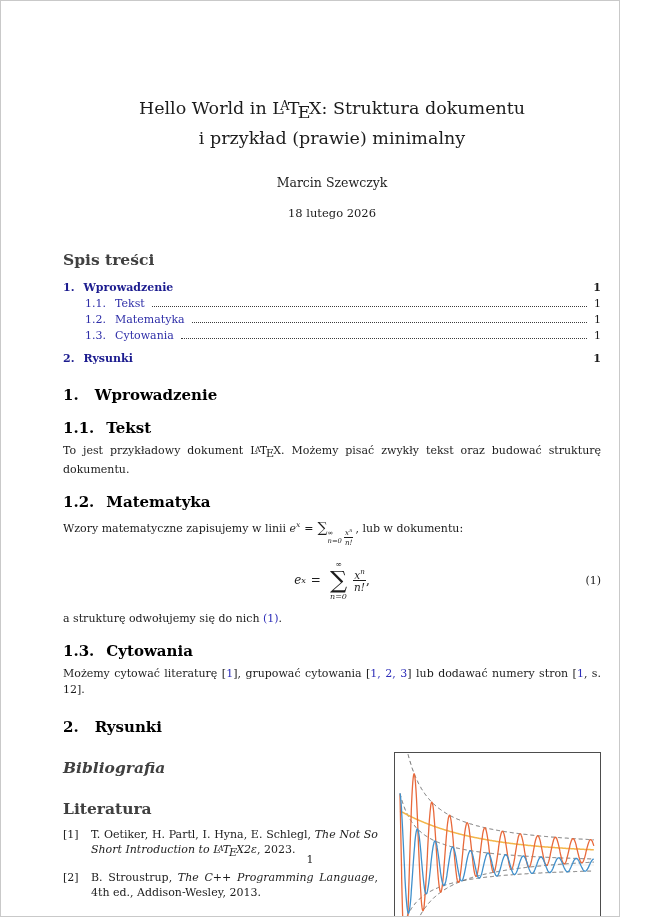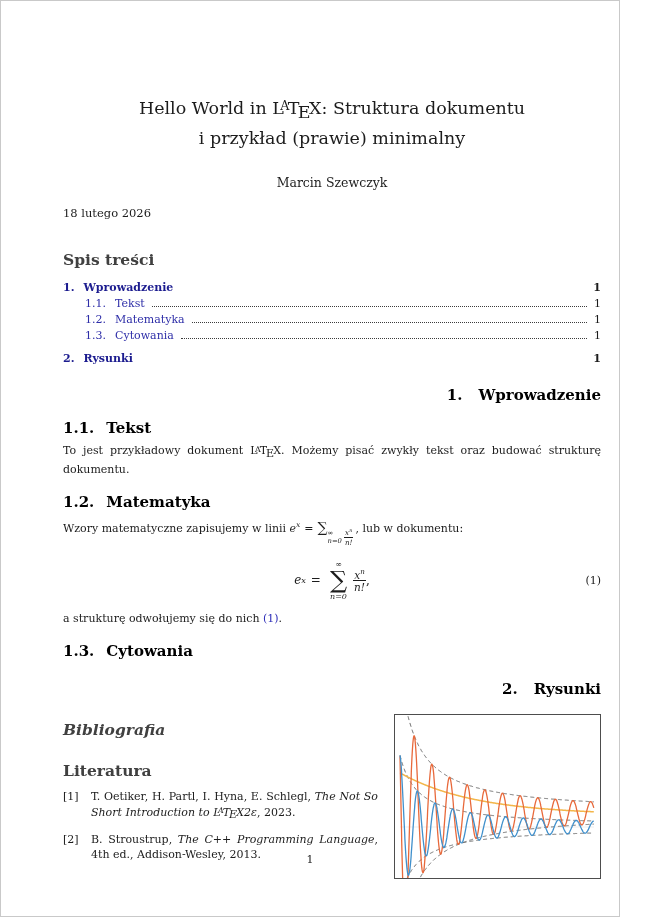--- a/index.html
+++ b/index.html
@@ -8,34 +8,34 @@
   *{box-sizing:border-box;}
   html,body{margin:0;padding:0;background:#ffffff;}
   .page{
     width:620px;height:917px;border:1px solid #c9c9c9;position:relative;
     font-family:"DejaVu Serif", serif;font-size:11px;color:var(--ink);
     overflow:hidden;background:#fff;
   }
   .content{margin-left:62px;width:538px;padding-top:95px;}
   .doc-title{text-align:center;font-size:17.5px;line-height:1.45;font-weight:normal;margin:0;}
   .author{text-align:center;font-size:12.5px;margin-top:24px;}
-  .date{font-size:11.5px;margin-top:16px;}
+  .date{text-align:center;font-size:11.5px;margin-top:16px;}
   .latex{white-space:nowrap;}
   .latex .lA{font-size:0.72em;vertical-align:0.28em;margin:0 -0.12em 0 -0.3em;}
   .latex .lE{vertical-align:-0.24em;margin:0 -0.08em 0 -0.1em;}
   h2.big{font-size:15.5px;margin:30px 0 10px;font-weight:bold;color:#404040;}
   .toc{margin-top:12px;}
   .toc-row{display:flex;align-items:baseline;line-height:1.32;margin:1.5px 0;cursor:pointer;}
   .toc-row.l1{font-weight:bold;color:var(--toc1);margin-top:8px;}
   .toc-row.l2{color:var(--toc2);padding-left:22px;}
   .toc-label{margin-right:9px;flex:none;}
   .leader{flex:1;border-bottom:1.4px dotted #3c3c3c;margin:0 7px 3px 7px;min-width:20px;}
   .fill{flex:1;}
   .toc-page{color:var(--ink);flex:none;}
-  h3.sec{font-size:15px;margin:20px 0 8px;color:#000;text-align:right;}
+  h3.sec{font-size:15px;margin:20px 0 8px;color:#000;}
   h3.sec .no, h2.big .no{display:inline-block;margin-right:16px;}
   h4.subsec{font-size:15px;margin:15px 0 6px;color:#000;}
   h4.subsec .no{display:inline-block;margin-right:12px;}
   p.body{margin:4px 0;text-align:justify;line-height:1.45;}
   .mi{font-style:italic;}
   sup.m{font-size:0.68em;}
   .link{color:var(--link);cursor:pointer;}
   
   .eq-row{display:flex;align-items:center;margin:12px 0 10px;}
   .eq-side{flex:1;}
@@ -136,20 +136,21 @@
           <span class="den mi">n!</span>
         </span>
         <span>,</span>
       </span>
       <span class="eq-side" style="text-align:right;"><span class="eq-no">(1)</span></span>
     </div>
 
     <p class="body"><span>a strukturę odwołujemy się do nich </span><span class="link">(1)</span><span>.</span></p>
 
     <h4 class="subsec"><span class="no">1.3.</span><span>Cytowania</span></h4>
+    <p class="body"><span>Możemy cytować literaturę [</span><span class="link">1</span><span>], grupować cytowania [</span><span class="link">1, 2, 3</span><span>] lub dodawać numery stron [</span><span class="link">1</span><span>, s. 12].</span></p>
 
     <h3 class="sec"><span class="no">2.</span><span>Rysunki</span></h3>
 
     <div class="figure-wrap">
       <div class="figure-box">
         <svg id="figure-svg" width="204" height="163" viewBox="0 0 204 163">
             <polyline points="5.0,112.0 199.0,112.0" fill="none" stroke="#ededed" stroke-width="1"></polyline>
             <polyline points="5.0,-47.1 5.3,-44.5 5.6,-42.1 5.9,-39.7 6.2,-37.4 6.5,-35.1 6.7,-33.0 7.0,-30.9 7.3,-28.8 7.6,-26.9 7.9,-25.0 8.2,-23.1 8.5,-21.3 8.8,-19.6 9.1,-17.9 9.4,-16.3 9.7,-14.7 9.9,-13.1 10.2,-11.6 10.5,-10.1 10.8,-8.7 11.1,-7.3 11.4,-6.0 11.7,-4.6 12.0,-3.3 12.3,-2.1 12.6,-0.9 12.9,0.3 13.1,1.5 13.4,2.6 13.7,3.8 14.0,4.9 14.3,5.9 14.6,7.0 14.9,8.0 15.2,9.0 15.5,9.9 15.8,10.9 16.1,11.8 16.3,12.7 16.6,13.6 16.9,14.5 17.2,15.3 17.5,16.2 17.8,17.0 18.1,17.8 18.4,18.6 18.7,19.4 19.0,20.1 19.3,20.9 19.6,21.6 19.8,22.3 20.1,23.0 20.4,23.7 20.7,24.4 21.0,25.1 21.3,25.7 21.6,26.4 21.9,27.0 22.2,27.6 22.5,28.2 22.8,28.8 23.0,29.4 23.3,30.0 23.6,30.6 23.9,31.1 24.2,31.7 24.5,32.2 24.8,32.7 25.1,33.3 25.4,33.8 25.7,34.3 26.0,34.8 26.2,35.3 26.5,35.8 26.8,36.2 27.1,36.7 27.4,37.2 27.7,37.6 28.0,38.1 28.3,38.5 28.6,38.9 28.9,39.4 29.2,39.8 29.4,40.2 29.7,40.6 30.0,41.0 30.3,41.4 30.6,41.8 30.9,42.2 31.2,42.6 31.5,43.0 31.8,43.3 32.1,43.7 32.4,44.1 32.6,44.4 32.9,44.8 33.2,45.1 33.5,45.5 33.8,45.8 34.1,46.2 34.4,46.5 34.7,46.8 35.0,47.1 35.3,47.5 35.6,47.8 35.8,48.1 36.1,48.4 36.4,48.7 36.7,49.0 37.0,49.3 37.3,49.6 37.6,49.9 37.9,50.1 38.2,50.4 38.5,50.7 38.8,51.0 39.0,51.3 39.3,51.5 39.6,51.8 39.9,52.1 40.2,52.3 40.5,52.6 40.8,52.8 41.1,53.1 41.4,53.3 41.7,53.6 42.0,53.8 42.2,54.1 42.5,54.3 42.8,54.5 43.1,54.8 43.4,55.0 43.7,55.2 44.0,55.4 44.3,55.7 44.6,55.9 44.9,56.1 45.2,56.3 45.4,56.5 45.7,56.7 46.0,57.0 46.3,57.2 46.6,57.4 46.9,57.6 47.2,57.8 47.5,58.0 47.8,58.2 48.1,58.4 48.4,58.6 48.7,58.8 48.9,58.9 49.2,59.1 49.5,59.3 49.8,59.5 50.1,59.7 50.4,59.9 50.7,60.0 51.0,60.2 51.3,60.4 51.6,60.6 51.9,60.7 52.1,60.9 52.4,61.1 52.7,61.3 53.0,61.4 53.3,61.6 53.6,61.7 53.9,61.9 54.2,62.1 54.5,62.2 54.8,62.4 55.1,62.5 55.3,62.7 55.6,62.9 55.9,63.0 56.2,63.2 56.5,63.3 56.8,63.5 57.1,63.6 57.4,63.7 57.7,63.9 58.0,64.0 58.3,64.2 58.5,64.3 58.8,64.5 59.1,64.6 59.4,64.7 59.7,64.9 60.0,65.0 60.3,65.1 60.6,65.3 60.9,65.4 61.2,65.5 61.5,65.7 61.7,65.8 62.0,65.9 62.3,66.1 62.6,66.2 62.9,66.3 63.2,66.4 63.5,66.5 63.8,66.7 64.1,66.8 64.4,66.9 64.7,67.0 64.9,67.1 65.2,67.3 65.5,67.4 65.8,67.5 66.1,67.6 66.4,67.7 66.7,67.8 67.0,68.0 67.3,68.1 67.6,68.2 67.9,68.3 68.1,68.4 68.4,68.5 68.7,68.6 69.0,68.7 69.3,68.8 69.6,68.9 69.9,69.0 70.2,69.1 70.5,69.2 70.8,69.3 71.1,69.4 71.3,69.5 71.6,69.6 71.9,69.7 72.2,69.8 72.5,69.9 72.8,70.0 73.1,70.1 73.4,70.2 73.7,70.3 74.0,70.4 74.3,70.5 74.5,70.6 74.8,70.7 75.1,70.8 75.4,70.9 75.7,71.0 76.0,71.1 76.3,71.1 76.6,71.2 76.9,71.3 77.2,71.4 77.5,71.5 77.8,71.6 78.0,71.7 78.3,71.8 78.6,71.8 78.9,71.9 79.2,72.0 79.5,72.1 79.8,72.2 80.1,72.3 80.4,72.3 80.7,72.4 81.0,72.5 81.2,72.6 81.5,72.7 81.8,72.7 82.1,72.8 82.4,72.9 82.7,73.0 83.0,73.1 83.3,73.1 83.6,73.2 83.9,73.3 84.2,73.4 84.4,73.4 84.7,73.5 85.0,73.6 85.3,73.7 85.6,73.7 85.9,73.8 86.2,73.9 86.5,73.9 86.8,74.0 87.1,74.1 87.4,74.2 87.6,74.2 87.9,74.3 88.2,74.4 88.5,74.4 88.8,74.5 89.1,74.6 89.4,74.6 89.7,74.7 90.0,74.8 90.3,74.8 90.6,74.9 90.8,75.0 91.1,75.0 91.4,75.1 91.7,75.2 92.0,75.2 92.3,75.3 92.6,75.4 92.9,75.4 93.2,75.5 93.5,75.5 93.8,75.6 94.0,75.7 94.3,75.7 94.6,75.8 94.9,75.9 95.2,75.9 95.5,76.0 95.8,76.0 96.1,76.1 96.4,76.2 96.7,76.2 97.0,76.3 97.2,76.3 97.5,76.4 97.8,76.4 98.1,76.5 98.4,76.6 98.7,76.6 99.0,76.7 99.3,76.7 99.6,76.8 99.9,76.8 100.2,76.9 100.4,77.0 100.7,77.0 101.0,77.1 101.3,77.1 101.6,77.2 101.9,77.2 102.2,77.3 102.5,77.3 102.8,77.4 103.1,77.4 103.4,77.5 103.6,77.5 103.9,77.6 104.2,77.6 104.5,77.7 104.8,77.7 105.1,77.8 105.4,77.8 105.7,77.9 106.0,77.9 106.3,78.0 106.6,78.0 106.8,78.1 107.1,78.1 107.4,78.2 107.7,78.2 108.0,78.3 108.3,78.3 108.6,78.4 108.9,78.4 109.2,78.5 109.5,78.5 109.8,78.6 110.1,78.6 110.3,78.7 110.6,78.7 110.9,78.8 111.2,78.8 111.5,78.8 111.8,78.9 112.1,78.9 112.4,79.0 112.7,79.0 113.0,79.1 113.3,79.1 113.5,79.2 113.8,79.2 114.1,79.2 114.4,79.3 114.7,79.3 115.0,79.4 115.3,79.4 115.6,79.5 115.9,79.5 116.2,79.5 116.5,79.6 116.7,79.6 117.0,79.7 117.3,79.7 117.6,79.8 117.9,79.8 118.2,79.8 118.5,79.9 118.8,79.9 119.1,80.0 119.4,80.0 119.7,80.0 119.9,80.1 120.2,80.1 120.5,80.2 120.8,80.2 121.1,80.2 121.4,80.3 121.7,80.3 122.0,80.3 122.3,80.4 122.6,80.4 122.9,80.5 123.1,80.5 123.4,80.5 123.7,80.6 124.0,80.6 124.3,80.7 124.6,80.7 124.9,80.7 125.2,80.8 125.5,80.8 125.8,80.8 126.1,80.9 126.3,80.9 126.6,80.9 126.9,81.0 127.2,81.0 127.5,81.1 127.8,81.1 128.1,81.1 128.4,81.2 128.7,81.2 129.0,81.2 129.3,81.3 129.5,81.3 129.8,81.3 130.1,81.4 130.4,81.4 130.7,81.4 131.0,81.5 131.3,81.5 131.6,81.5 131.9,81.6 132.2,81.6 132.5,81.6 132.7,81.7 133.0,81.7 133.3,81.7 133.6,81.8 133.9,81.8 134.2,81.8 134.5,81.9 134.8,81.9 135.1,81.9 135.4,82.0 135.7,82.0 135.9,82.0 136.2,82.1 136.5,82.1 136.8,82.1 137.1,82.1 137.4,82.2 137.7,82.2 138.0,82.2 138.3,82.3 138.6,82.3 138.9,82.3 139.2,82.4 139.4,82.4 139.7,82.4 140.0,82.5 140.3,82.5 140.6,82.5 140.9,82.5 141.2,82.6 141.5,82.6 141.8,82.6 142.1,82.7 142.4,82.7 142.6,82.7 142.9,82.7 143.2,82.8 143.5,82.8 143.8,82.8 144.1,82.9 144.4,82.9 144.7,82.9 145.0,82.9 145.3,83.0 145.6,83.0 145.8,83.0 146.1,83.1 146.4,83.1 146.7,83.1 147.0,83.1 147.3,83.2 147.6,83.2 147.9,83.2 148.2,83.2 148.5,83.3 148.8,83.3 149.0,83.3 149.3,83.4 149.6,83.4 149.9,83.4 150.2,83.4 150.5,83.5 150.8,83.5 151.1,83.5 151.4,83.5 151.7,83.6 152.0,83.6 152.2,83.6 152.5,83.6 152.8,83.7 153.1,83.7 153.4,83.7 153.7,83.7 154.0,83.8 154.3,83.8 154.6,83.8 154.9,83.8 155.2,83.9 155.4,83.9 155.7,83.9 156.0,83.9 156.3,84.0 156.6,84.0 156.9,84.0 157.2,84.0 157.5,84.1 157.8,84.1 158.1,84.1 158.4,84.1 158.6,84.2 158.9,84.2 159.2,84.2 159.5,84.2 159.8,84.2 160.1,84.3 160.4,84.3 160.7,84.3 161.0,84.3 161.3,84.4 161.6,84.4 161.8,84.4 162.1,84.4 162.4,84.5 162.7,84.5 163.0,84.5 163.3,84.5 163.6,84.5 163.9,84.6 164.2,84.6 164.5,84.6 164.8,84.6 165.0,84.7 165.3,84.7 165.6,84.7 165.9,84.7 166.2,84.7 166.5,84.8 166.8,84.8 167.1,84.8 167.4,84.8 167.7,84.8 168.0,84.9 168.3,84.9 168.5,84.9 168.8,84.9 169.1,85.0 169.4,85.0 169.7,85.0 170.0,85.0 170.3,85.0 170.6,85.1 170.9,85.1 171.2,85.1 171.5,85.1 171.7,85.1 172.0,85.2 172.3,85.2 172.6,85.2 172.9,85.2 173.2,85.2 173.5,85.3 173.8,85.3 174.1,85.3 174.4,85.3 174.7,85.3 174.9,85.4 175.2,85.4 175.5,85.4 175.8,85.4 176.1,85.4 176.4,85.5 176.7,85.5 177.0,85.5 177.3,85.5 177.6,85.5 177.9,85.6 178.1,85.6 178.4,85.6 178.7,85.6 179.0,85.6 179.3,85.7 179.6,85.7 179.9,85.7 180.2,85.7 180.5,85.7 180.8,85.7 181.1,85.8 181.3,85.8 181.6,85.8 181.9,85.8 182.2,85.8 182.5,85.9 182.8,85.9 183.1,85.9 183.4,85.9 183.7,85.9 184.0,85.9 184.3,86.0 184.5,86.0 184.8,86.0 185.1,86.0 185.4,86.0 185.7,86.1 186.0,86.1 186.3,86.1 186.6,86.1 186.9,86.1 187.2,86.1 187.5,86.2 187.7,86.2 188.0,86.2 188.3,86.2 188.6,86.2 188.9,86.2 189.2,86.3 189.5,86.3 189.8,86.3 190.1,86.3 190.4,86.3 190.7,86.3 190.9,86.4 191.2,86.4 191.5,86.4 191.8,86.4 192.1,86.4 192.4,86.4 192.7,86.5 193.0,86.5 193.3,86.5 193.6,86.5 193.9,86.5 194.1,86.5 194.4,86.6 194.7,86.6 195.0,86.6 195.3,86.6 195.6,86.6 195.9,86.6 196.2,86.7 196.5,86.7 196.8,86.7 197.1,86.7 197.4,86.7 197.6,86.7 197.9,86.7 198.2,86.8 198.5,86.8 198.8,86.8" fill="none" stroke="#5a5a5a" stroke-width="0.9" stroke-dasharray="4 3"></polyline>
             <polyline points="5.0,243.0 5.3,240.5 5.6,238.0 5.9,235.6 6.2,233.3 6.5,231.1 6.7,228.9 7.0,226.8 7.3,224.8 7.6,222.8 7.9,220.9 8.2,219.1 8.5,217.3 8.8,215.5 9.1,213.8 9.4,212.2 9.7,210.6 9.9,209.0 10.2,207.5 10.5,206.1 10.8,204.6 11.1,203.2 11.4,201.9 11.7,200.6 12.0,199.3 12.3,198.0 12.6,196.8 12.9,195.6 13.1,194.4 13.4,193.3 13.7,192.2 14.0,191.1 14.3,190.0 14.6,189.0 14.9,188.0 15.2,187.0 15.5,186.0 15.8,185.0 16.1,184.1 16.3,183.2 16.6,182.3 16.9,181.4 17.2,180.6 17.5,179.7 17.8,178.9 18.1,178.1 18.4,177.3 18.7,176.5 19.0,175.8 19.3,175.0 19.6,174.3 19.8,173.6 20.1,172.9 20.4,172.2 20.7,171.5 21.0,170.9 21.3,170.2 21.6,169.6 21.9,168.9 22.2,168.3 22.5,167.7 22.8,167.1 23.0,166.5 23.3,165.9 23.6,165.4 23.9,164.8 24.2,164.3 24.5,163.7 24.8,163.2 25.1,162.7 25.4,162.2 25.7,161.6 26.0,161.1 26.2,160.7 26.5,160.2 26.8,159.7 27.1,159.2 27.4,158.8 27.7,158.3 28.0,157.9 28.3,157.4 28.6,157.0 28.9,156.6 29.2,156.1 29.4,155.7 29.7,155.3 30.0,154.9 30.3,154.5 30.6,154.1 30.9,153.7 31.2,153.3 31.5,153.0 31.8,152.6 32.1,152.2 32.4,151.9 32.6,151.5 32.9,151.1 33.2,150.8 33.5,150.4 33.8,150.1 34.1,149.8 34.4,149.4 34.7,149.1 35.0,148.8 35.3,148.5 35.6,148.2 35.8,147.8 36.1,147.5 36.4,147.2 36.7,146.9 37.0,146.6 37.3,146.4 37.6,146.1 37.9,145.8 38.2,145.5 38.5,145.2 38.8,144.9 39.0,144.7 39.3,144.4 39.6,144.1 39.9,143.9 40.2,143.6 40.5,143.4 40.8,143.1 41.1,142.8 41.4,142.6 41.7,142.4 42.0,142.1 42.2,141.9 42.5,141.6 42.8,141.4 43.1,141.2 43.4,140.9 43.7,140.7 44.0,140.5 44.3,140.3 44.6,140.0 44.9,139.8 45.2,139.6 45.4,139.4 45.7,139.2 46.0,139.0 46.3,138.8 46.6,138.6 46.9,138.3 47.2,138.1 47.5,137.9 47.8,137.8 48.1,137.6 48.4,137.4 48.7,137.2 48.9,137.0 49.2,136.8 49.5,136.6 49.8,136.4 50.1,136.2 50.4,136.1 50.7,135.9 51.0,135.7 51.3,135.5 51.6,135.4 51.9,135.2 52.1,135.0 52.4,134.8 52.7,134.7 53.0,134.5 53.3,134.3 53.6,134.2 53.9,134.0 54.2,133.9 54.5,133.7 54.8,133.5 55.1,133.4 55.3,133.2 55.6,133.1 55.9,132.9 56.2,132.8 56.5,132.6 56.8,132.5 57.1,132.3 57.4,132.2 57.7,132.0 58.0,131.9 58.3,131.7 58.5,131.6 58.8,131.5 59.1,131.3 59.4,131.2 59.7,131.1 60.0,130.9 60.3,130.8 60.6,130.7 60.9,130.5 61.2,130.4 61.5,130.3 61.7,130.1 62.0,130.0 62.3,129.9 62.6,129.7 62.9,129.6 63.2,129.5 63.5,129.4 63.8,129.3 64.1,129.1 64.4,129.0 64.7,128.9 64.9,128.8 65.2,128.7 65.5,128.5 65.8,128.4 66.1,128.3 66.4,128.2 66.7,128.1 67.0,128.0 67.3,127.9 67.6,127.8 67.9,127.6 68.1,127.5 68.4,127.4 68.7,127.3 69.0,127.2 69.3,127.1 69.6,127.0 69.9,126.9 70.2,126.8 70.5,126.7 70.8,126.6 71.1,126.5 71.3,126.4 71.6,126.3 71.9,126.2 72.2,126.1 72.5,126.0 72.8,125.9 73.1,125.8 73.4,125.7 73.7,125.6 74.0,125.5 74.3,125.4 74.5,125.3 74.8,125.2 75.1,125.1 75.4,125.0 75.7,125.0 76.0,124.9 76.3,124.8 76.6,124.7 76.9,124.6 77.2,124.5 77.5,124.4 77.8,124.3 78.0,124.3 78.3,124.2 78.6,124.1 78.9,124.0 79.2,123.9 79.5,123.8 79.8,123.7 80.1,123.7 80.4,123.6 80.7,123.5 81.0,123.4 81.2,123.3 81.5,123.3 81.8,123.2 82.1,123.1 82.4,123.0 82.7,122.9 83.0,122.9 83.3,122.8 83.6,122.7 83.9,122.6 84.2,122.6 84.4,122.5 84.7,122.4 85.0,122.3 85.3,122.3 85.6,122.2 85.9,122.1 86.2,122.1 86.5,122.0 86.8,121.9 87.1,121.8 87.4,121.8 87.6,121.7 87.9,121.6 88.2,121.6 88.5,121.5 88.8,121.4 89.1,121.4 89.4,121.3 89.7,121.2 90.0,121.2 90.3,121.1 90.6,121.0 90.8,121.0 91.1,120.9 91.4,120.8 91.7,120.8 92.0,120.7 92.3,120.6 92.6,120.6 92.9,120.5 93.2,120.4 93.5,120.4 93.8,120.3 94.0,120.3 94.3,120.2 94.6,120.1 94.9,120.1 95.2,120.0 95.5,119.9 95.8,119.9 96.1,119.8 96.4,119.8 96.7,119.7 97.0,119.7 97.2,119.6 97.5,119.5 97.8,119.5 98.1,119.4 98.4,119.4 98.7,119.3 99.0,119.3 99.3,119.2 99.6,119.1 99.9,119.1 100.2,119.0 100.4,119.0 100.7,118.9 101.0,118.9 101.3,118.8 101.6,118.8 101.9,118.7 102.2,118.7 102.5,118.6 102.8,118.5 103.1,118.5 103.4,118.4 103.6,118.4 103.9,118.3 104.2,118.3 104.5,118.2 104.8,118.2 105.1,118.1 105.4,118.1 105.7,118.0 106.0,118.0 106.3,117.9 106.6,117.9 106.8,117.8 107.1,117.8 107.4,117.7 107.7,117.7 108.0,117.6 108.3,117.6 108.6,117.5 108.9,117.5 109.2,117.5 109.5,117.4 109.8,117.4 110.1,117.3 110.3,117.3 110.6,117.2 110.9,117.2 111.2,117.1 111.5,117.1 111.8,117.0 112.1,117.0 112.4,116.9 112.7,116.9 113.0,116.9 113.3,116.8 113.5,116.8 113.8,116.7 114.1,116.7 114.4,116.6 114.7,116.6 115.0,116.6 115.3,116.5 115.6,116.5 115.9,116.4 116.2,116.4 116.5,116.3 116.7,116.3 117.0,116.3 117.3,116.2 117.6,116.2 117.9,116.1 118.2,116.1 118.5,116.1 118.8,116.0 119.1,116.0 119.4,115.9 119.7,115.9 119.9,115.9 120.2,115.8 120.5,115.8 120.8,115.7 121.1,115.7 121.4,115.7 121.7,115.6 122.0,115.6 122.3,115.5 122.6,115.5 122.9,115.5 123.1,115.4 123.4,115.4 123.7,115.3 124.0,115.3 124.3,115.3 124.6,115.2 124.9,115.2 125.2,115.2 125.5,115.1 125.8,115.1 126.1,115.1 126.3,115.0 126.6,115.0 126.9,114.9 127.2,114.9 127.5,114.9 127.8,114.8 128.1,114.8 128.4,114.8 128.7,114.7 129.0,114.7 129.3,114.7 129.5,114.6 129.8,114.6 130.1,114.6 130.4,114.5 130.7,114.5 131.0,114.5 131.3,114.4 131.6,114.4 131.9,114.4 132.2,114.3 132.5,114.3 132.7,114.3 133.0,114.2 133.3,114.2 133.6,114.2 133.9,114.1 134.2,114.1 134.5,114.1 134.8,114.0 135.1,114.0 135.4,114.0 135.7,113.9 135.9,113.9 136.2,113.9 136.5,113.8 136.8,113.8 137.1,113.8 137.4,113.7 137.7,113.7 138.0,113.7 138.3,113.7 138.6,113.6 138.9,113.6 139.2,113.6 139.4,113.5 139.7,113.5 140.0,113.5 140.3,113.4 140.6,113.4 140.9,113.4 141.2,113.4 141.5,113.3 141.8,113.3 142.1,113.3 142.4,113.2 142.6,113.2 142.9,113.2 143.2,113.2 143.5,113.1 143.8,113.1 144.1,113.1 144.4,113.0 144.7,113.0 145.0,113.0 145.3,113.0 145.6,112.9 145.8,112.9 146.1,112.9 146.4,112.8 146.7,112.8 147.0,112.8 147.3,112.8 147.6,112.7 147.9,112.7 148.2,112.7 148.5,112.7 148.8,112.6 149.0,112.6 149.3,112.6 149.6,112.5 149.9,112.5 150.2,112.5 150.5,112.5 150.8,112.4 151.1,112.4 151.4,112.4 151.7,112.4 152.0,112.3 152.2,112.3 152.5,112.3 152.8,112.3 153.1,112.2 153.4,112.2 153.7,112.2 154.0,112.2 154.3,112.1 154.6,112.1 154.9,112.1 155.2,112.1 155.4,112.0 155.7,112.0 156.0,112.0 156.3,112.0 156.6,111.9 156.9,111.9 157.2,111.9 157.5,111.9 157.8,111.8 158.1,111.8 158.4,111.8 158.6,111.8 158.9,111.8 159.2,111.7 159.5,111.7 159.8,111.7 160.1,111.7 160.4,111.6 160.7,111.6 161.0,111.6 161.3,111.6 161.6,111.5 161.8,111.5 162.1,111.5 162.4,111.5 162.7,111.5 163.0,111.4 163.3,111.4 163.6,111.4 163.9,111.4 164.2,111.3 164.5,111.3 164.8,111.3 165.0,111.3 165.3,111.3 165.6,111.2 165.9,111.2 166.2,111.2 166.5,111.2 166.8,111.1 167.1,111.1 167.4,111.1 167.7,111.1 168.0,111.1 168.3,111.0 168.5,111.0 168.8,111.0 169.1,111.0 169.4,111.0 169.7,110.9 170.0,110.9 170.3,110.9 170.6,110.9 170.9,110.8 171.2,110.8 171.5,110.8 171.7,110.8 172.0,110.8 172.3,110.7 172.6,110.7 172.9,110.7 173.2,110.7 173.5,110.7 173.8,110.6 174.1,110.6 174.4,110.6 174.7,110.6 174.9,110.6 175.2,110.5 175.5,110.5 175.8,110.5 176.1,110.5 176.4,110.5 176.7,110.4 177.0,110.4 177.3,110.4 177.6,110.4 177.9,110.4 178.1,110.4 178.4,110.3 178.7,110.3 179.0,110.3 179.3,110.3 179.6,110.3 179.9,110.2 180.2,110.2 180.5,110.2 180.8,110.2 181.1,110.2 181.3,110.1 181.6,110.1 181.9,110.1 182.2,110.1 182.5,110.1 182.8,110.1 183.1,110.0 183.4,110.0 183.7,110.0 184.0,110.0 184.3,110.0 184.5,109.9 184.8,109.9 185.1,109.9 185.4,109.9 185.7,109.9 186.0,109.9 186.3,109.8 186.6,109.8 186.9,109.8 187.2,109.8 187.5,109.8 187.7,109.8 188.0,109.7 188.3,109.7 188.6,109.7 188.9,109.7 189.2,109.7 189.5,109.7 189.8,109.6 190.1,109.6 190.4,109.6 190.7,109.6 190.9,109.6 191.2,109.6 191.5,109.5 191.8,109.5 192.1,109.5 192.4,109.5 192.7,109.5 193.0,109.5 193.3,109.4 193.6,109.4 193.9,109.4 194.1,109.4 194.4,109.4 194.7,109.4 195.0,109.3 195.3,109.3 195.6,109.3 195.9,109.3 196.2,109.3 196.5,109.3 196.8,109.2 197.1,109.2 197.4,109.2 197.6,109.2 197.9,109.2 198.2,109.2 198.5,109.1 198.8,109.1" fill="none" stroke="#5a5a5a" stroke-width="0.9" stroke-dasharray="4 3"></polyline>
             <polyline points="5.0,40.3 5.3,41.4 5.6,42.6 5.9,43.6 6.2,44.7 6.5,45.7 6.7,46.7 7.0,47.7 7.3,48.6 7.6,49.5 7.9,50.4 8.2,51.3 8.5,52.1 8.8,52.9 9.1,53.7 9.4,54.5 9.7,55.2 9.9,56.0 10.2,56.7 10.5,57.4 10.8,58.1 11.1,58.7 11.4,59.4 11.7,60.0 12.0,60.6 12.3,61.2 12.6,61.8 12.9,62.4 13.1,62.9 13.4,63.5 13.7,64.0 14.0,64.5 14.3,65.0 14.6,65.5 14.9,66.0 15.2,66.5 15.5,67.0 15.8,67.4 16.1,67.9 16.3,68.3 16.6,68.8 16.9,69.2 17.2,69.6 17.5,70.0 17.8,70.4 18.1,70.8 18.4,71.2 18.7,71.6 19.0,72.0 19.3,72.3 19.6,72.7 19.8,73.0 20.1,73.4 20.4,73.7 20.7,74.1 21.0,74.4 21.3,74.7 21.6,75.0 21.9,75.3 22.2,75.6 22.5,75.9 22.8,76.2 23.0,76.5 23.3,76.8 23.6,77.1 23.9,77.4 24.2,77.6 24.5,77.9 24.8,78.2 25.1,78.4 25.4,78.7 25.7,79.0 26.0,79.2 26.2,79.4 26.5,79.7 26.8,79.9 27.1,80.2 27.4,80.4 27.7,80.6 28.0,80.8 28.3,81.1 28.6,81.3 28.9,81.5 29.2,81.7 29.4,81.9 29.7,82.1 30.0,82.3 30.3,82.5 30.6,82.7 30.9,82.9 31.2,83.1 31.5,83.3 31.8,83.5 32.1,83.7 32.4,83.9 32.6,84.0 32.9,84.2 33.2,84.4 33.5,84.6 33.8,84.7 34.1,84.9 34.4,85.1 34.7,85.2 35.0,85.4 35.3,85.6 35.6,85.7 35.8,85.9 36.1,86.0 36.4,86.2 36.7,86.4 37.0,86.5 37.3,86.7 37.6,86.8 37.9,86.9 38.2,87.1 38.5,87.2 38.8,87.4 39.0,87.5 39.3,87.6 39.6,87.8 39.9,87.9 40.2,88.0 40.5,88.2 40.8,88.3 41.1,88.4 41.4,88.6 41.7,88.7 42.0,88.8 42.2,88.9 42.5,89.1 42.8,89.2 43.1,89.3 43.4,89.4 43.7,89.5 44.0,89.6 44.3,89.8 44.6,89.9 44.9,90.0 45.2,90.1 45.4,90.2 45.7,90.3 46.0,90.4 46.3,90.5 46.6,90.6 46.9,90.7 47.2,90.8 47.5,90.9 47.8,91.0 48.1,91.1 48.4,91.2 48.7,91.3 48.9,91.4 49.2,91.5 49.5,91.6 49.8,91.7 50.1,91.8 50.4,91.9 50.7,92.0 51.0,92.1 51.3,92.2 51.6,92.3 51.9,92.4 52.1,92.5 52.4,92.5 52.7,92.6 53.0,92.7 53.3,92.8 53.6,92.9 53.9,93.0 54.2,93.1 54.5,93.1 54.8,93.2 55.1,93.3 55.3,93.4 55.6,93.5 55.9,93.5 56.2,93.6 56.5,93.7 56.8,93.8 57.1,93.8 57.4,93.9 57.7,94.0 58.0,94.1 58.3,94.1 58.5,94.2 58.8,94.3 59.1,94.4 59.4,94.4 59.7,94.5 60.0,94.6 60.3,94.6 60.6,94.7 60.9,94.8 61.2,94.8 61.5,94.9 61.7,95.0 62.0,95.0 62.3,95.1 62.6,95.2 62.9,95.2 63.2,95.3 63.5,95.4 63.8,95.4 64.1,95.5 64.4,95.6 64.7,95.6 64.9,95.7 65.2,95.7 65.5,95.8 65.8,95.9 66.1,95.9 66.4,96.0 66.7,96.0 67.0,96.1 67.3,96.2 67.6,96.2 67.9,96.3 68.1,96.3 68.4,96.4 68.7,96.4 69.0,96.5 69.3,96.5 69.6,96.6 69.9,96.7 70.2,96.7 70.5,96.8 70.8,96.8 71.1,96.9 71.3,96.9 71.6,97.0 71.9,97.0 72.2,97.1 72.5,97.1 72.8,97.2 73.1,97.2 73.4,97.3 73.7,97.3 74.0,97.4 74.3,97.4 74.5,97.5 74.8,97.5 75.1,97.6 75.4,97.6 75.7,97.7 76.0,97.7 76.3,97.8 76.6,97.8 76.9,97.9 77.2,97.9 77.5,97.9 77.8,98.0 78.0,98.0 78.3,98.1 78.6,98.1 78.9,98.2 79.2,98.2 79.5,98.3 79.8,98.3 80.1,98.3 80.4,98.4 80.7,98.4 81.0,98.5 81.2,98.5 81.5,98.5 81.8,98.6 82.1,98.6 82.4,98.7 82.7,98.7 83.0,98.8 83.3,98.8 83.6,98.8 83.9,98.9 84.2,98.9 84.4,99.0 84.7,99.0 85.0,99.0 85.3,99.1 85.6,99.1 85.9,99.1 86.2,99.2 86.5,99.2 86.8,99.3 87.1,99.3 87.4,99.3 87.6,99.4 87.9,99.4 88.2,99.4 88.5,99.5 88.8,99.5 89.1,99.5 89.4,99.6 89.7,99.6 90.0,99.7 90.3,99.7 90.6,99.7 90.8,99.8 91.1,99.8 91.4,99.8 91.7,99.9 92.0,99.9 92.3,99.9 92.6,100.0 92.9,100.0 93.2,100.0 93.5,100.1 93.8,100.1 94.0,100.1 94.3,100.2 94.6,100.2 94.9,100.2 95.2,100.3 95.5,100.3 95.8,100.3 96.1,100.3 96.4,100.4 96.7,100.4 97.0,100.4 97.2,100.5 97.5,100.5 97.8,100.5 98.1,100.6 98.4,100.6 98.7,100.6 99.0,100.6 99.3,100.7 99.6,100.7 99.9,100.7 100.2,100.8 100.4,100.8 100.7,100.8 101.0,100.9 101.3,100.9 101.6,100.9 101.9,100.9 102.2,101.0 102.5,101.0 102.8,101.0 103.1,101.0 103.4,101.1 103.6,101.1 103.9,101.1 104.2,101.2 104.5,101.2 104.8,101.2 105.1,101.2 105.4,101.3 105.7,101.3 106.0,101.3 106.3,101.3 106.6,101.4 106.8,101.4 107.1,101.4 107.4,101.4 107.7,101.5 108.0,101.5 108.3,101.5 108.6,101.5 108.9,101.6 109.2,101.6 109.5,101.6 109.8,101.6 110.1,101.7 110.3,101.7 110.6,101.7 110.9,101.7 111.2,101.8 111.5,101.8 111.8,101.8 112.1,101.8 112.4,101.9 112.7,101.9 113.0,101.9 113.3,101.9 113.5,102.0 113.8,102.0 114.1,102.0 114.4,102.0 114.7,102.0 115.0,102.1 115.3,102.1 115.6,102.1 115.9,102.1 116.2,102.2 116.5,102.2 116.7,102.2 117.0,102.2 117.3,102.2 117.6,102.3 117.9,102.3 118.2,102.3 118.5,102.3 118.8,102.4 119.1,102.4 119.4,102.4 119.7,102.4 119.9,102.4 120.2,102.5 120.5,102.5 120.8,102.5 121.1,102.5 121.4,102.5 121.7,102.6 122.0,102.6 122.3,102.6 122.6,102.6 122.9,102.6 123.1,102.7 123.4,102.7 123.7,102.7 124.0,102.7 124.3,102.7 124.6,102.8 124.9,102.8 125.2,102.8 125.5,102.8 125.8,102.8 126.1,102.9 126.3,102.9 126.6,102.9 126.9,102.9 127.2,102.9 127.5,103.0 127.8,103.0 128.1,103.0 128.4,103.0 128.7,103.0 129.0,103.0 129.3,103.1 129.5,103.1 129.8,103.1 130.1,103.1 130.4,103.1 130.7,103.2 131.0,103.2 131.3,103.2 131.6,103.2 131.9,103.2 132.2,103.2 132.5,103.3 132.7,103.3 133.0,103.3 133.3,103.3 133.6,103.3 133.9,103.3 134.2,103.4 134.5,103.4 134.8,103.4 135.1,103.4 135.4,103.4 135.7,103.5 135.9,103.5 136.2,103.5 136.5,103.5 136.8,103.5 137.1,103.5 137.4,103.6 137.7,103.6 138.0,103.6 138.3,103.6 138.6,103.6 138.9,103.6 139.2,103.6 139.4,103.7 139.7,103.7 140.0,103.7 140.3,103.7 140.6,103.7 140.9,103.7 141.2,103.8 141.5,103.8 141.8,103.8 142.1,103.8 142.4,103.8 142.6,103.8 142.9,103.9 143.2,103.9 143.5,103.9 143.8,103.9 144.1,103.9 144.4,103.9 144.7,103.9 145.0,104.0 145.3,104.0 145.6,104.0 145.8,104.0 146.1,104.0 146.4,104.0 146.7,104.0 147.0,104.1 147.3,104.1 147.6,104.1 147.9,104.1 148.2,104.1 148.5,104.1 148.8,104.1 149.0,104.2 149.3,104.2 149.6,104.2 149.9,104.2 150.2,104.2 150.5,104.2 150.8,104.2 151.1,104.3 151.4,104.3 151.7,104.3 152.0,104.3 152.2,104.3 152.5,104.3 152.8,104.3 153.1,104.3 153.4,104.4 153.7,104.4 154.0,104.4 154.3,104.4 154.6,104.4 154.9,104.4 155.2,104.4 155.4,104.5 155.7,104.5 156.0,104.5 156.3,104.5 156.6,104.5 156.9,104.5 157.2,104.5 157.5,104.5 157.8,104.6 158.1,104.6 158.4,104.6 158.6,104.6 158.9,104.6 159.2,104.6 159.5,104.6 159.8,104.6 160.1,104.7 160.4,104.7 160.7,104.7 161.0,104.7 161.3,104.7 161.6,104.7 161.8,104.7 162.1,104.7 162.4,104.8 162.7,104.8 163.0,104.8 163.3,104.8 163.6,104.8 163.9,104.8 164.2,104.8 164.5,104.8 164.8,104.9 165.0,104.9 165.3,104.9 165.6,104.9 165.9,104.9 166.2,104.9 166.5,104.9 166.8,104.9 167.1,104.9 167.4,105.0 167.7,105.0 168.0,105.0 168.3,105.0 168.5,105.0 168.8,105.0 169.1,105.0 169.4,105.0 169.7,105.0 170.0,105.1 170.3,105.1 170.6,105.1 170.9,105.1 171.2,105.1 171.5,105.1 171.7,105.1 172.0,105.1 172.3,105.1 172.6,105.2 172.9,105.2 173.2,105.2 173.5,105.2 173.8,105.2 174.1,105.2 174.4,105.2 174.7,105.2 174.9,105.2 175.2,105.2 175.5,105.3 175.8,105.3 176.1,105.3 176.4,105.3 176.7,105.3 177.0,105.3 177.3,105.3 177.6,105.3 177.9,105.3 178.1,105.4 178.4,105.4 178.7,105.4 179.0,105.4 179.3,105.4 179.6,105.4 179.9,105.4 180.2,105.4 180.5,105.4 180.8,105.4 181.1,105.5 181.3,105.5 181.6,105.5 181.9,105.5 182.2,105.5 182.5,105.5 182.8,105.5 183.1,105.5 183.4,105.5 183.7,105.5 184.0,105.5 184.3,105.6 184.5,105.6 184.8,105.6 185.1,105.6 185.4,105.6 185.7,105.6 186.0,105.6 186.3,105.6 186.6,105.6 186.9,105.6 187.2,105.7 187.5,105.7 187.7,105.7 188.0,105.7 188.3,105.7 188.6,105.7 188.9,105.7 189.2,105.7 189.5,105.7 189.8,105.7 190.1,105.7 190.4,105.8 190.7,105.8 190.9,105.8 191.2,105.8 191.5,105.8 191.8,105.8 192.1,105.8 192.4,105.8 192.7,105.8 193.0,105.8 193.3,105.8 193.6,105.8 193.9,105.9 194.1,105.9 194.4,105.9 194.7,105.9 195.0,105.9 195.3,105.9 195.6,105.9 195.9,105.9 196.2,105.9 196.5,105.9 196.8,105.9 197.1,105.9 197.4,106.0 197.6,106.0 197.9,106.0 198.2,106.0 198.5,106.0 198.8,106.0" fill="none" stroke="#5a5a5a" stroke-width="0.9" stroke-dasharray="4 3"></polyline>

